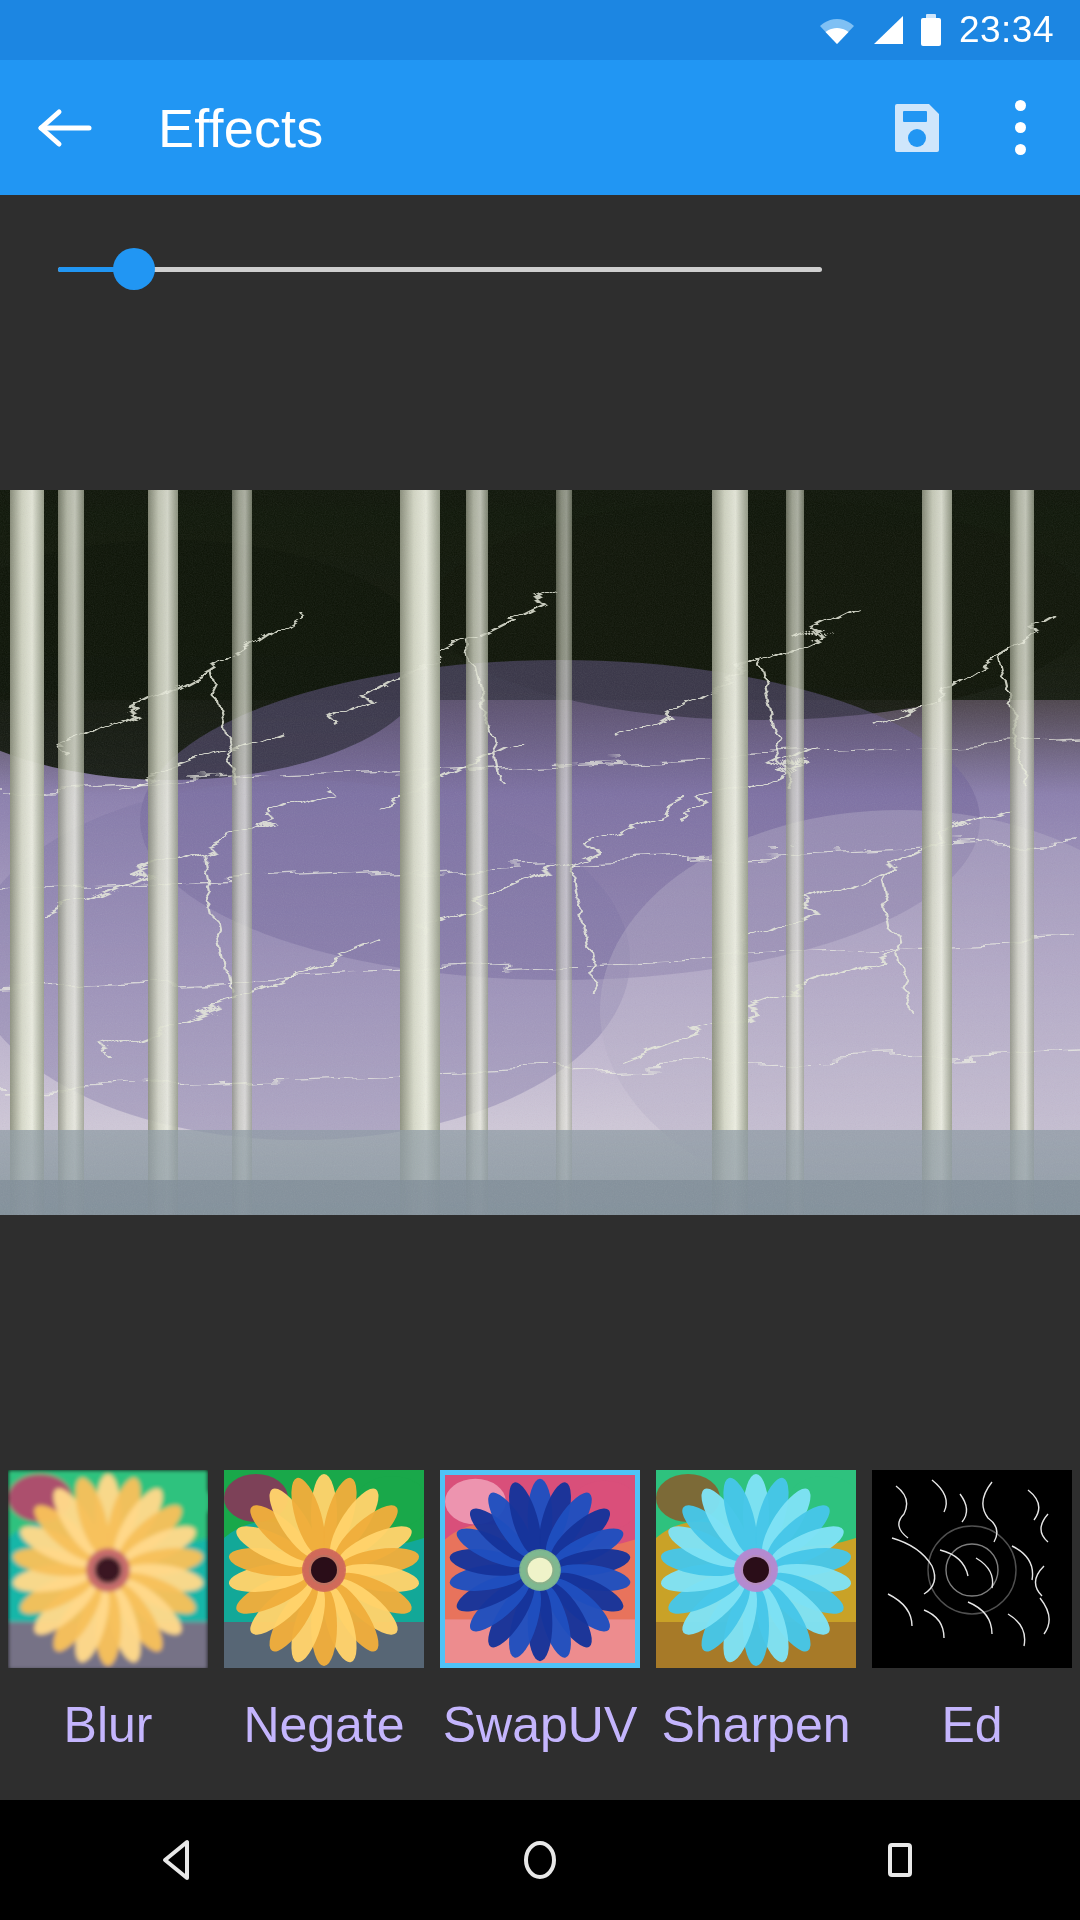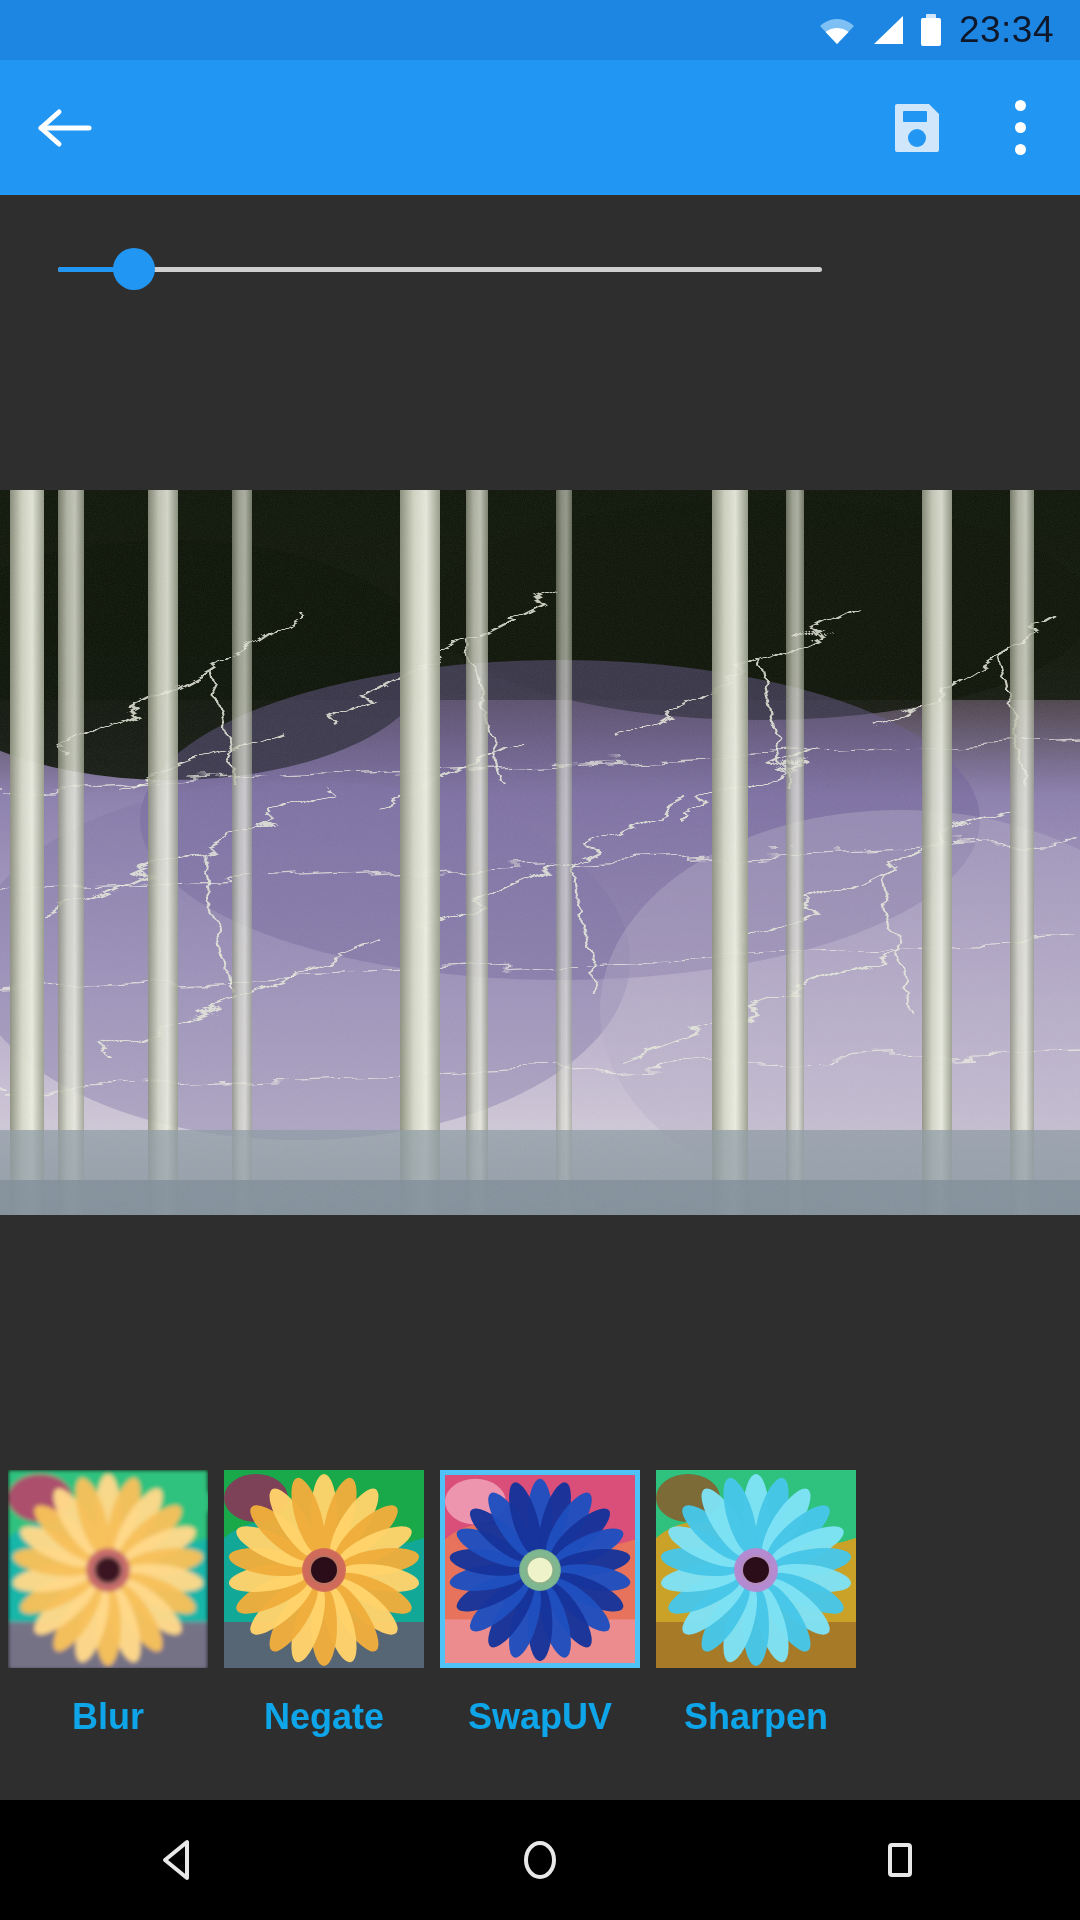--- a/index.html
+++ b/index.html
@@ -24,21 +24,21 @@
   .batt-ic { width:20px; height:32px; position:relative; }
   .batt-body {
     position:absolute; left:0; top:4px; width:20px; height:28px;
     background:#ffffff; border-radius:2px;
   }
   .batt-cap {
     position:absolute; left:5px; top:0; width:10px; height:6px;
     background:#cfe6fb; border-radius:1px 1px 0 0;
   }
   .status-time {
-    color:#0f172a; font-size:37px; letter-spacing:0.5px;
+    color:#ffffff; font-size:37px; letter-spacing:0.5px;
     font-weight:400; line-height:60px;
   }
 
   
   .app-bar {
     position:absolute; top:60px; left:0; width:1080px; height:135px;
     background:#2196f3;
     display:flex; align-items:center;
   }
   .back-btn {
@@ -100,22 +100,22 @@
   .effect-item {
     width:216px; height:330px; flex:0 0 216px;
     display:flex; flex-direction:column; align-items:center;
   }
   .thumb-box {
     width:200px; height:198px; overflow:hidden; position:relative;
     background:#111;
   }
   .thumb-box.selected { border:5px solid #4fc3f7; }
   .effect-label {
-    color:#0ea5e9; font-size:36px; margin-top:28px;
-    white-space:nowrap; font-weight:700;
+    color:#c4b5fd; font-size:50px; margin-top:28px;
+    white-space:nowrap; font-weight:400;
   }
 
   
   .flower { position:absolute; inset:0; }
 
   
   .nav-bar {
     position:absolute; bottom:0; left:0; width:1080px; height:120px;
     background:#000000; display:flex; align-items:center; justify-content:space-around;
   }
@@ -147,20 +147,21 @@
     <span class="status-time">23:34</span>
   </div>
 
   <div class="app-bar">
     <div class="back-btn">
       <svg width="56" height="48" viewBox="0 0 56 48">
         <path d="M22 8 L4 24 L22 40" stroke="#ffffff" stroke-width="5" fill="none" stroke-linecap="round" stroke-linejoin="round"></path>
         <line x1="4" y1="24" x2="52" y2="24" stroke="#ffffff" stroke-width="5" stroke-linecap="round"></line>
       </svg>
     </div>
+    <div class="app-title">Effects</div>
     <div class="appbar-spacer"></div>
     <div class="save-btn">
       <svg width="56" height="56" viewBox="0 0 56 56">
         <path d="M6 4 H40 L50 14 V50 a2 2 0 0 1 -2 2 H8 a2 2 0 0 1 -2 -2 V6 a2 2 0 0 1 2 -2 Z" fill="#cfe6fb"></path>
         <rect x="14" y="11" width="24" height="11" fill="#2196f3" rx="1"></rect>
         <circle cx="28" cy="38" r="9" fill="#2196f3"></circle>
       </svg>
     </div>
     <div class="overflow-btn">
       <span class="dots">
@@ -511,20 +512,42 @@
                 <circle cx="55.1" cy="42.6" r="1.5" fill="#b48ad0"></circle>
                 <circle cx="56.7" cy="44.0" r="1.5" fill="#b48ad0"></circle>
                 <circle cx="58.0" cy="45.8" r="1.5" fill="#b48ad0"></circle>
                 <circle cx="58.7" cy="47.8" r="1.5" fill="#b48ad0"></circle>
       <circle cx="50" cy="50" r="6.5" fill="#2a0d18"></circle>
     </g>
   </svg>
           </div>
           <div class="effect-label">Sharpen</div>
         </div>
+        <div class="effect-item">
+          <div class="thumb-box">
+            <svg class="flower" viewBox="0 0 100 100" preserveAspectRatio="xMidYMid slice">
+      <rect width="100" height="100" fill="#000"></rect>
+      <g stroke="#fff" fill="none" stroke-width="0.7" opacity="0.9">
+        <path d="M12 8 q8 6 4 14 q-6 6 2 12"></path>
+        <path d="M30 5 q10 8 6 16 M44 12 q6 8 1 14"></path>
+        <path d="M60 6 q-8 10 -2 18 q7 5 3 12"></path>
+        <path d="M78 10 q9 7 3 15 M88 22 q-7 8 0 14"></path>
+        <path d="M10 34 q14 4 20 14 q4 9 -4 14"></path>
+        <path d="M34 40 q12 3 14 13 M52 44 q10 6 8 15"></path>
+        <path d="M70 38 q12 6 10 17 M86 48 q-8 8 -1 15"></path>
+        <path d="M8 62 q12 6 12 16 M26 70 q10 4 10 14"></path>
+        <path d="M48 66 q12 5 12 16 M68 72 q10 6 8 16"></path>
+        <path d="M84 64 q8 10 2 18"></path>
+        <circle cx="50" cy="50" r="13" opacity="0.55"></circle>
+        <circle cx="50" cy="50" r="22" opacity="0.35"></circle>
+      </g>
+    </svg>
+          </div>
+          <div class="effect-label">Ed</div>
+        </div>
       </div>
   </div>
 
   <div class="nav-bar">
     <div class="nav-btn">
       <svg width="46" height="46" viewBox="0 0 46 46">
         <path d="M30 5 L30 41 L8 23 Z" fill="none" stroke="#e8e8e8" stroke-width="4" stroke-linejoin="round"></path>
       </svg>
     </div>
     <div class="nav-btn">

